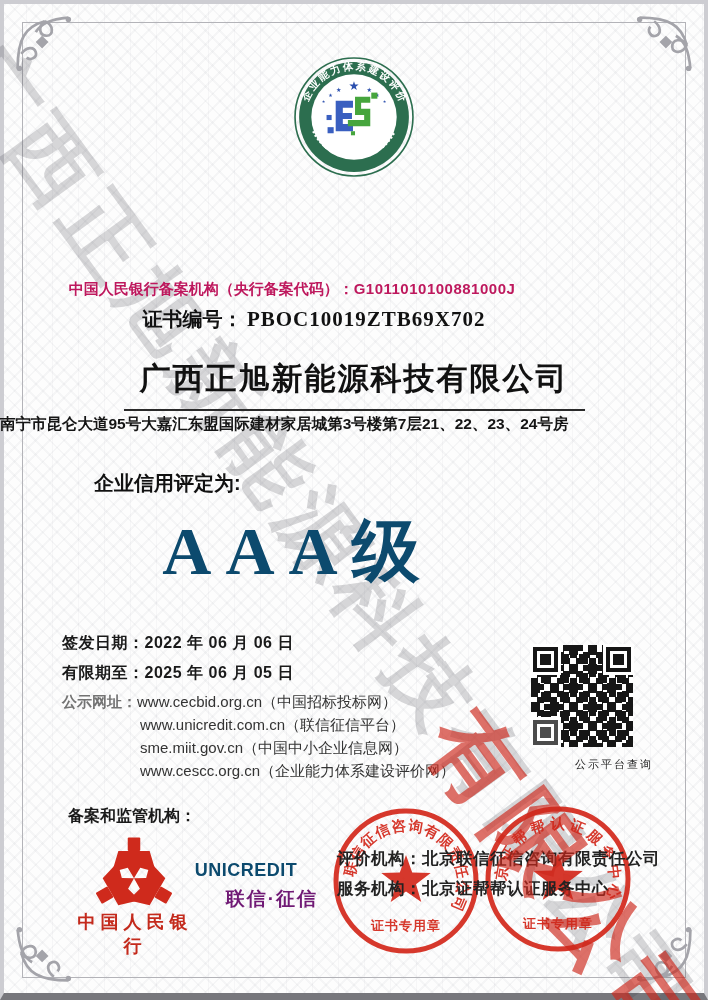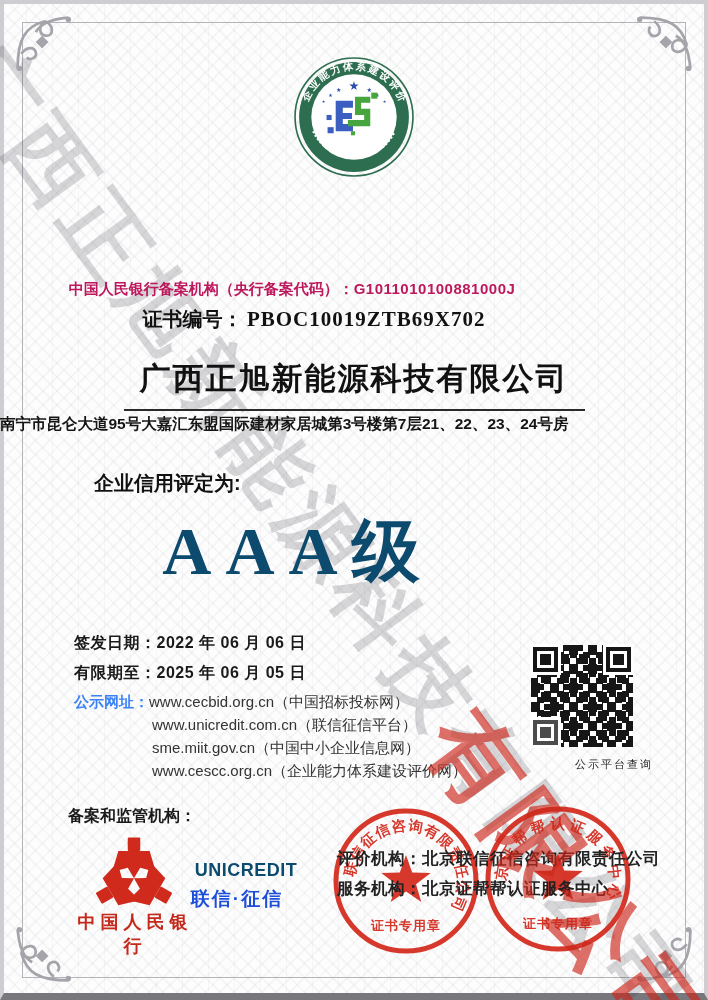--- a/index.html
+++ b/index.html
@@ -35,44 +35,44 @@
   .certno .lbl{font-size:20px;font-weight:800;}
   .certno .no{font-family:"Liberation Serif","DejaVu Serif",serif;font-size:21px;font-weight:700;letter-spacing:1px;}
   .company{position:absolute;left:0;top:358px;width:708px;text-align:center;}
   .company span{display:inline-block;font-size:31px;font-weight:800;letter-spacing:2px;color:#111;
                 border-bottom:2px solid #2a2a2a;padding:0 16px 9px;}
   .address{position:absolute;left:0;top:414px;width:708px;text-align:left;font-size:15.5px;font-weight:700;color:#151515;}
   .rating-label{position:absolute;left:94px;top:470px;font-size:20px;font-weight:800;color:#111;}
   .rating{position:absolute;left:0;top:506px;width:596px;text-align:center;
           font-family:"Liberation Serif","DejaVu Serif",serif;font-size:68px;font-weight:800;
           letter-spacing:14px;color:#0c4a6e;}
-  .info{position:absolute;left:74px;top:628px;color:#1a1a1a;}
+  .info{position:absolute;left:62px;top:628px;color:#1a1a1a;}
   .info .row{font-size:16px;font-weight:700;line-height:30px;letter-spacing:0.5px;}
   .info .urls{margin-top:2px;font-size:15px;line-height:23px;font-weight:400;color:#333;}
-  .info .urls .first .lbl{font-weight:700;color:#3b82f6;text-align:right;}
+  .info .urls .first .lbl{font-weight:700;color:#737373;text-align:right;}
   .info .urls .cont{padding-left:78px;}
 
   .qr{position:absolute;left:531px;top:645px;width:102px;height:102px;background:
       conic-gradient(#161616 25%, transparent 0 50%, #161616 0 75%, transparent 0) 0 0/13px 13px,
       conic-gradient(transparent 25%, #161616 0 50%, transparent 0 75%, #161616 0) 0 0/19px 19px,#fff;}
   .finder{position:absolute;width:17px;height:17px;border:4px solid #161616;background:#fff;box-shadow:0 0 0 3px #fff;}
   .finder::after{content:"";position:absolute;inset:3px;background:#161616;}
   .f-tl{left:2px;top:2px;} .f-tr{right:2px;top:2px;} .f-bl{left:2px;bottom:2px;border-color:#4c4c4c;}
   .f-bl::after{background:#4c4c4c;}
   .qr-caption{position:absolute;left:511px;top:757px;width:142px;text-align:right;font-size:11px;color:#222;letter-spacing:2px;}
 
   .regulator-label{position:absolute;left:68px;top:806px;font-size:16px;font-weight:700;color:#1a1a1a;}
   .pboc{position:absolute;left:86px;top:834px;}
   .pboc-name{position:absolute;left:70px;top:910px;width:130px;text-align:center;
              font-family:"Liberation Serif","DejaVu Serif",serif;font-size:18px;font-weight:700;
              color:#c42a1c;letter-spacing:5px;}
   .unicredit-en{position:absolute;left:181px;top:860px;width:130px;text-align:center;
                 font-size:18px;font-weight:900;color:#0c4a6e;letter-spacing:0.5px;}
-  .unicredit-cn{position:absolute;left:172px;top:886px;width:130px;text-align:center;
-                font-size:19px;font-weight:800;color:#1d4ed8;letter-spacing:2px;}
+  .unicredit-cn{position:absolute;left:188px;top:886px;width:130px;text-align:right;
+                font-size:19px;font-weight:800;color:#701a75;letter-spacing:2px;}
 
   .seal{position:absolute;z-index:5;opacity:0.93;}
   .seal-left{left:331px;top:806px;}
   .seal-right{left:483px;top:804px;}
   .agency{position:absolute;left:337px;z-index:6;font-size:16.5px;font-weight:700;color:#222;letter-spacing:0.5px;}
   .agency-1{top:848px;} .agency-2{top:878px;}
 </style>
 </head>
 <body>
 

